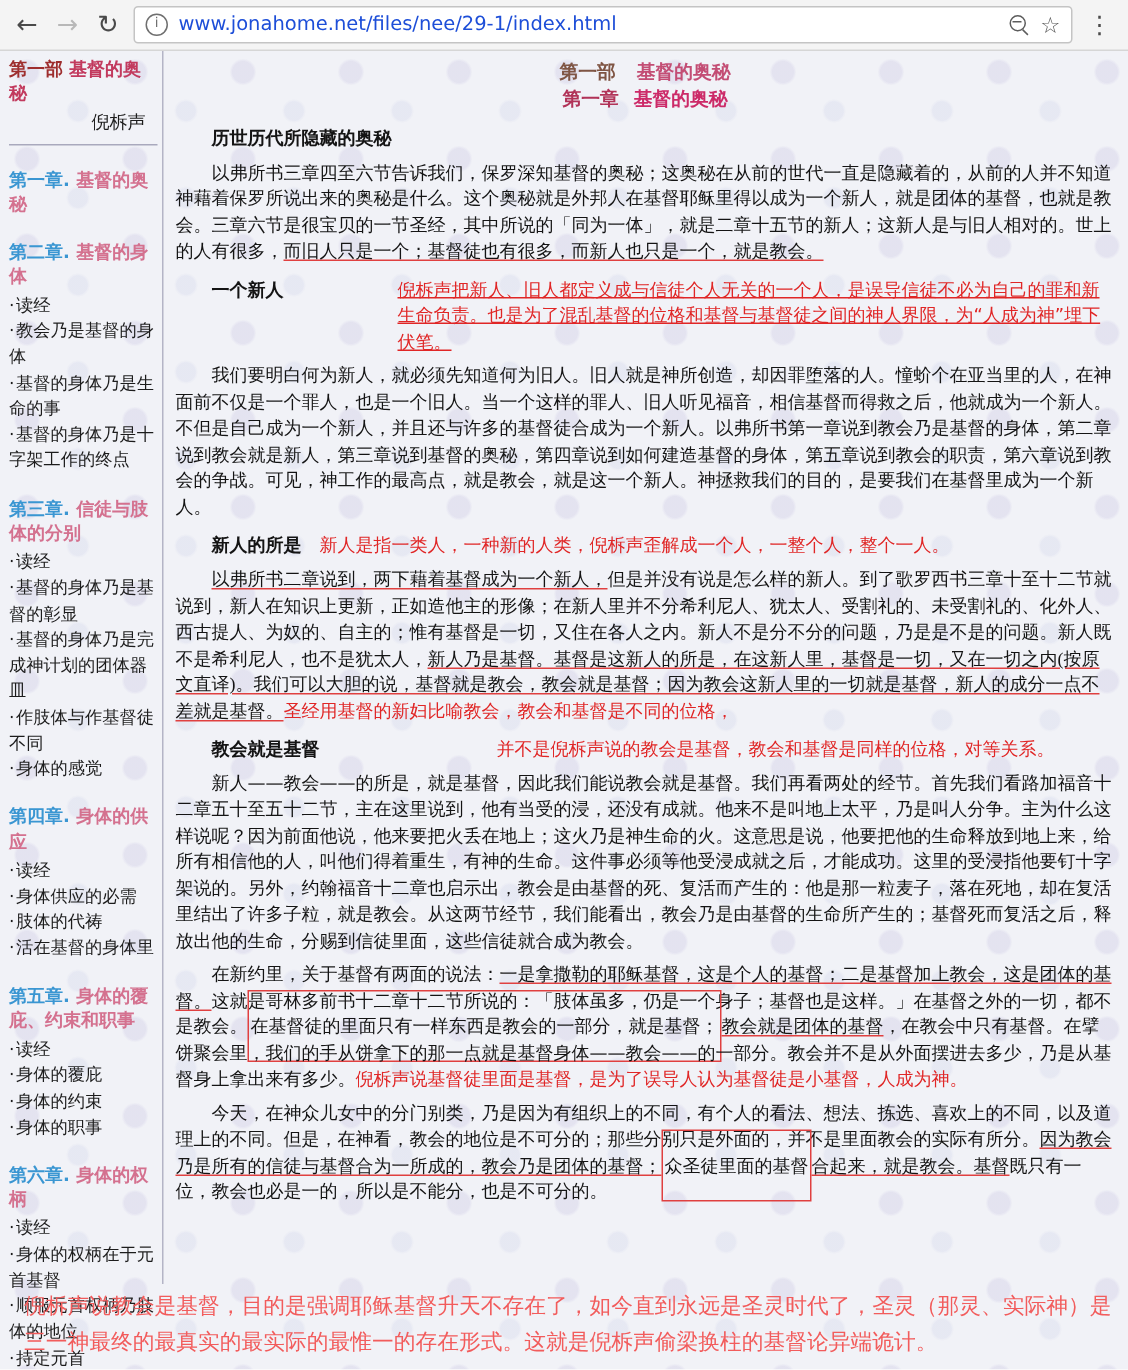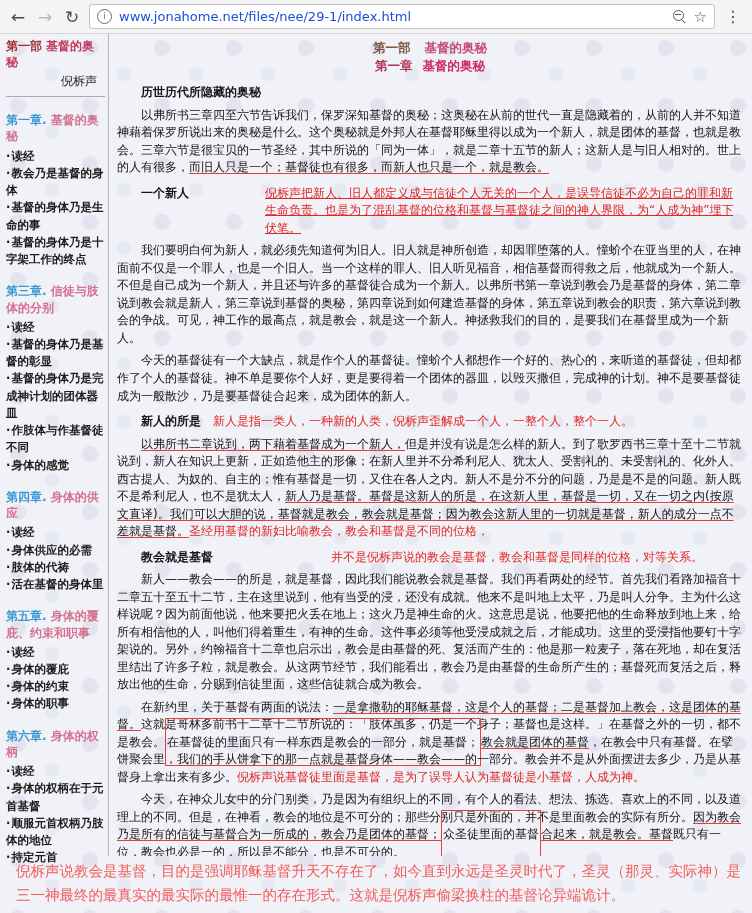--- a/index.html
+++ b/index.html
@@ -32,34 +32,34 @@
   
   .sidebar{width:109px;min-width:109px;border-right:1px solid #b4b4c6;padding:5px 3px 0 6px;box-sizing:border-box;font-size:11.5px;color:#1c1c1c;}
   .sb-part{font-weight:bold;font-size:12px;line-height:1.3;}
   .sb-part .lbl{color:#9e2e2e;margin-right:4px;}
   .sb-part .ttl{color:#c23a5e;}
   .sb-author{text-align:right;padding:3px 8px 3px 0;font-size:12px;}
   .sb-hr{border:none;border-top:1px solid #a9a9bd;margin:3px 0 2px;}
   .toc-ch{margin-top:15px;font-weight:bold;font-size:12px;line-height:1.35;}
   .toc-num{color:#3a96d2;}
   .toc-title{color:#d4718f;}
-  .toc-items{margin:3px 0 0;padding:0;list-style:none;line-height:1.5;font-weight:bold;}
+  .toc-items{margin:3px 0 0;padding:0;list-style:none;line-height:1.5;}
   .toc-items li{cursor:pointer;}
   .toc-items li::before{content:"\B7";margin-right:1px;}
 
   
   .main{flex:1;padding:5px 9px 0 8px;box-sizing:border-box;font-size:12px;line-height:1.46;color:#141414;overflow:hidden;}
   .hdr{text-align:center;font-weight:bold;font-size:12.5px;line-height:1.45;}
   .hdr .h1l{color:#7f5544;margin-right:14px;}
   .hdr .h1t{color:#c34d74;}
   .hdr .h2l{color:#b13358;margin-right:10px;}
   .hdr .h2t{color:#cc2a68;}
   .subhead{font-weight:bold;padding-left:2em;margin:9px 0 2px;}
   .para{margin:5px 0;text-indent:2em;}
-  .seg-u{text-decoration:underline;text-decoration-color:#e04040;text-underline-offset:2px;}
+  .seg-u{text-decoration:underline;text-decoration-color:#e04040;text-underline-offset:2px;font-family:Liberation Serif, serif;}
   .seg-box{border:1px solid #e04040;padding:16px 1px;}
   .seg-red{color:#e02626;}
   .ha{display:flex;margin:8px 0 2px;padding-left:2em;align-items:flex-start;}
   .ha .head{font-weight:bold;white-space:nowrap;}
   .ha .annot{color:#e02626;}
   .gap1{margin-left:76px;text-decoration:underline;}
   .gap2{margin-left:12px;}
   .gap3{margin-left:118px;}
 
   
@@ -90,20 +90,21 @@
     <div class="row">
 
       <div class="sidebar">
         <div class="sb-part">
           <span class="lbl">第一部</span><span class="ttl">基督的奥秘</span>
         </div>
         <div class="sb-author">倪柝声</div>
         <hr class="sb-hr">
         <div id="toc">
             <div class="toc-ch"><span class="toc-num">第一章. </span><span class="toc-title">基督的奥秘</span></div>
+            <div class="toc-ch"><span class="toc-num">第二章. </span><span class="toc-title">基督的身体</span></div>
             <ul class="toc-items">
               <li>读经</li>
               <li>教会乃是基督的身体</li>
               <li>基督的身体乃是生命的事</li>
               <li>基督的身体乃是十字架工作的终点</li>
             </ul>
             <div class="toc-ch"><span class="toc-num">第三章. </span><span class="toc-title">信徒与肢体的分别</span></div>
             <ul class="toc-items">
               <li>读经</li>
               <li>基督的身体乃是基督的彰显</li>
@@ -143,21 +144,20 @@
           <span class="h2l">第一章</span><span class="h2t">基督的奥秘</span>
         </div>
         <div id="blocks">
             <div class="subhead">历世历代所隐藏的奥秘</div>
             <p class="para"><span>以弗所书三章四至六节告诉我们，保罗深知基督的奥秘；这奥秘在从前的世代一直是隐藏着的，从前的人并不知道神藉着保罗所说出来的奥秘是什么。这个奥秘就是外邦人在基督耶稣里得以成为一个新人，就是团体的基督，也就是教会。三章六节是很宝贝的一节圣经，其中所说的「同为一体」，就是二章十五节的新人；这新人是与旧人相对的。世上的人有很多，</span><span class="seg-u">而旧人只是一个；基督徒也有很多，而新人也只是一个，就是教会。</span></p>
             <div class="ha">
               <span class="head">一个新人</span>
               <span class="annot gap1">倪柝声把新人、旧人都定义成与信徒个人无关的一个人，是误导信徒不必为自己的罪和新生命负责。也是为了混乱基督的位格和基督与基督徒之间的神人界限，为“人成为神”埋下伏笔。</span>
             </div>
             <p class="para"><span>我们要明白何为新人，就必须先知道何为旧人。旧人就是神所创造，却因罪堕落的人。憧蚧个在亚当里的人，在神面前不仅是一个罪人，也是一个旧人。当一个这样的罪人、旧人听见福音，相信基督而得救之后，他就成为一个新人。不但是自己成为一个新人，并且还与许多的基督徒合成为一个新人。以弗所书第一章说到教会乃是基督的身体，第二章说到教会就是新人，第三章说到基督的奥秘，第四章说到如何建造基督的身体，第五章说到教会的职责，第六章说到教会的争战。可见，神工作的最高点，就是教会，就是这一个新人。神拯救我们的目的，是要我们在基督里成为一个新人。</span></p>
-            <p class="para"><span>今天的基督徒有一个大缺点，就是作个人的基督徒。憧蚧个人都想作一个好的、热心的，来听道的基督徒，但却都作了个人的基督徒。神不单是要你个人好，更是要得着一个团体的器皿，以毁灭撒但，完成神的计划。神不是要基督徒成为一般散沙，乃是要基督徒合起来，成为团体的新人。</span></p>
             <div class="ha">
               <span class="head">新人的所是</span>
               <span class="annot gap2">新人是指一类人，一种新的人类，倪柝声歪解成一个人，一整个人，整个一人。</span>
             </div>
             <p class="para"><span class="seg-u">以弗所书二章说到，两下藉着基督成为一个新人，</span><span>但是并没有说是怎么样的新人。到了歌罗西书三章十至十二节就说到，新人在知识上更新，正如造他主的形像；在新人里并不分希利尼人、犹太人、受割礼的、未受割礼的、化外人、西古提人、为奴的、自主的；惟有基督是一切，又住在各人之内。新人不是分不分的问题，乃是是不是的问题。新人既不是希利尼人，也不是犹太人，</span><span class="seg-u">新人乃是基督。基督是这新人的所是，在这新人里，基督是一切，又在一切之内(按原文直译)。我们可以大胆的说，基督就是教会，教会就是基督；因为教会这新人里的一切就是基督，新人的成分一点不差就是基督。</span><span class="seg-red">圣经用基督的新妇比喻教会，教会和基督是不同的位格，</span></p>
             <div class="ha">
               <span class="head">教会就是基督</span>
               <span class="annot gap3">并不是倪柝声说的教会是基督，教会和基督是同样的位格，对等关系。</span>
             </div>
             <p class="para"><span>新人——教会——的所是，就是基督，因此我们能说教会就是基督。我们再看两处的经节。首先我们看路加福音十二章五十至五十二节，主在这里说到，他有当受的浸，还没有成就。他来不是叫地上太平，乃是叫人分争。主为什么这样说呢？因为前面他说，他来要把火丢在地上；这火乃是神生命的火。这意思是说，他要把他的生命释放到地上来，给所有相信他的人，叫他们得着重生，有神的生命。这件事必须等他受浸成就之后，才能成功。这里的受浸指他要钉十字架说的。另外，约翰福音十二章也启示出，教会是由基督的死、复活而产生的：他是那一粒麦子，落在死地，却在复活里结出了许多子粒，就是教会。从这两节经节，我们能看出，教会乃是由基督的生命所产生的；基督死而复活之后，释放出他的生命，分赐到信徒里面，这些信徒就合成为教会。</span></p>

